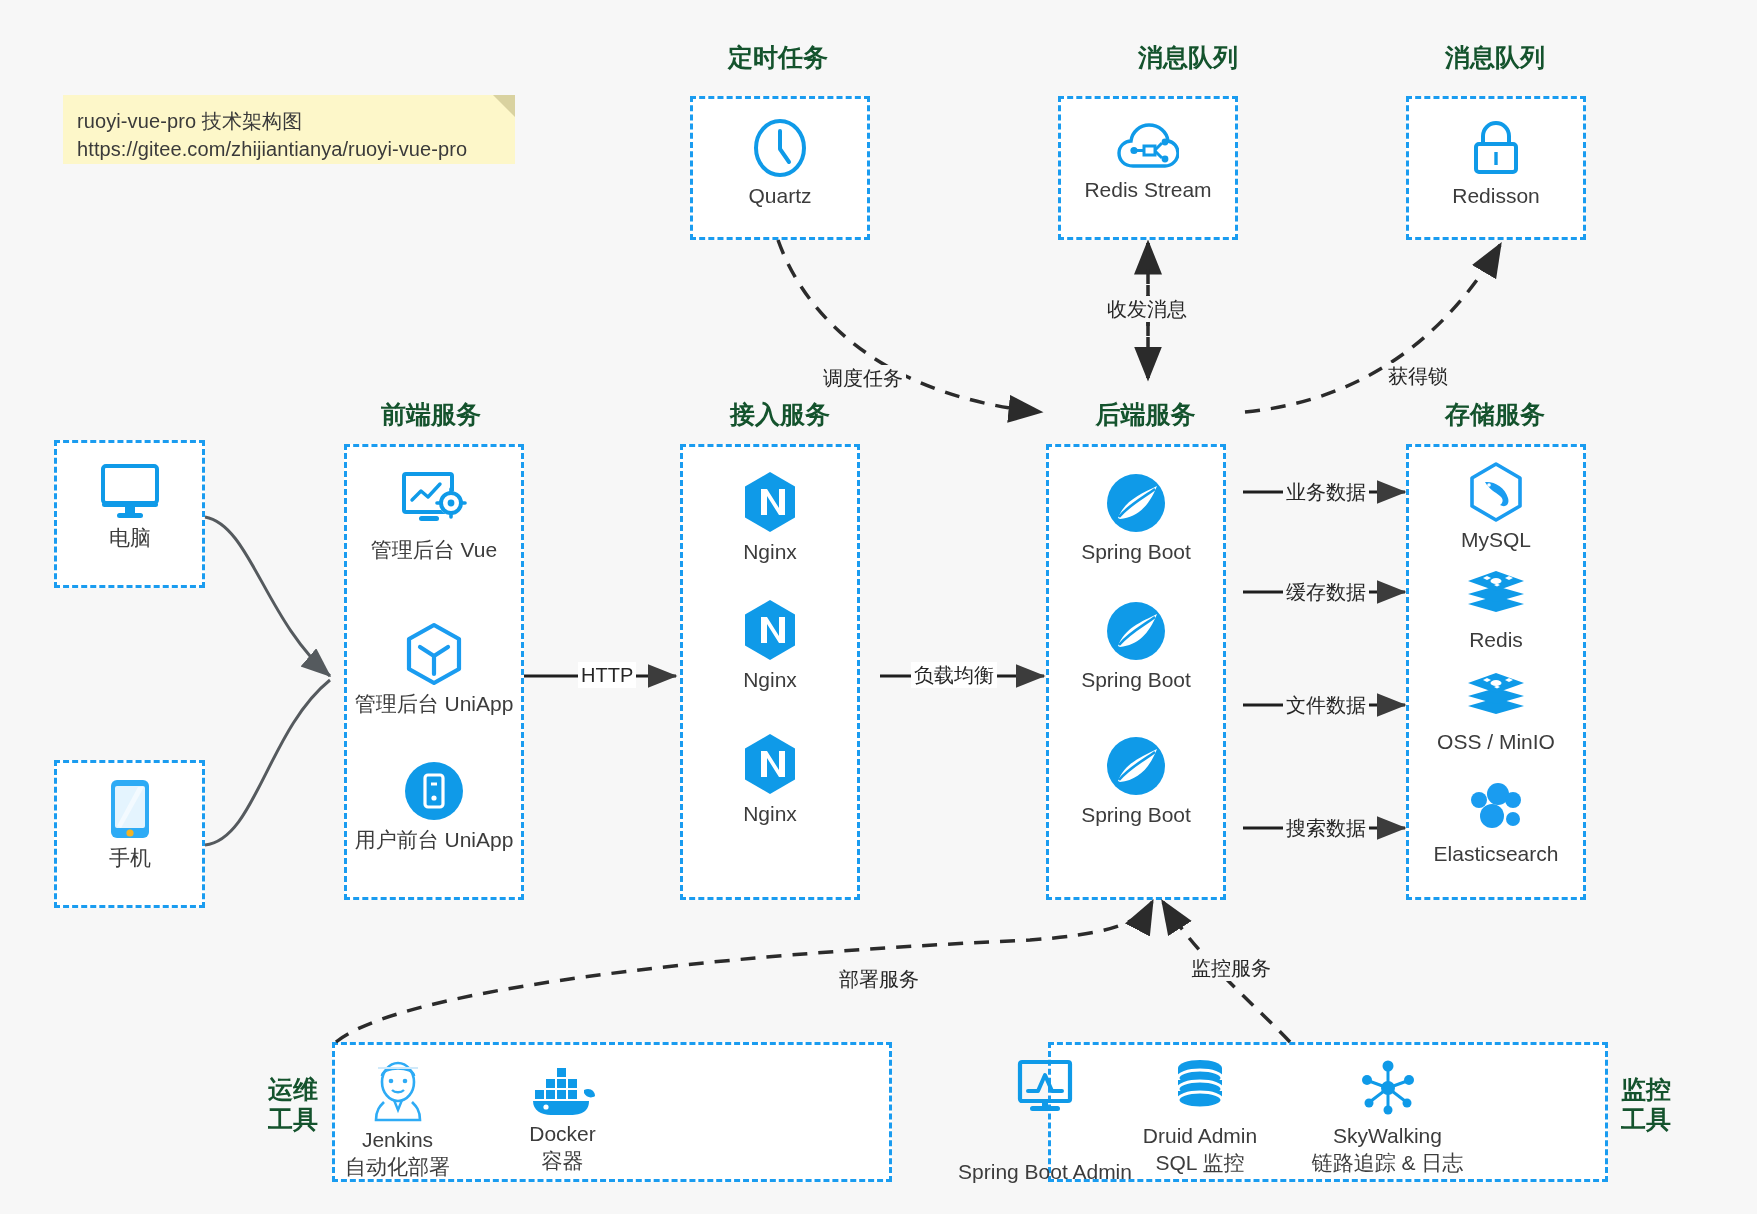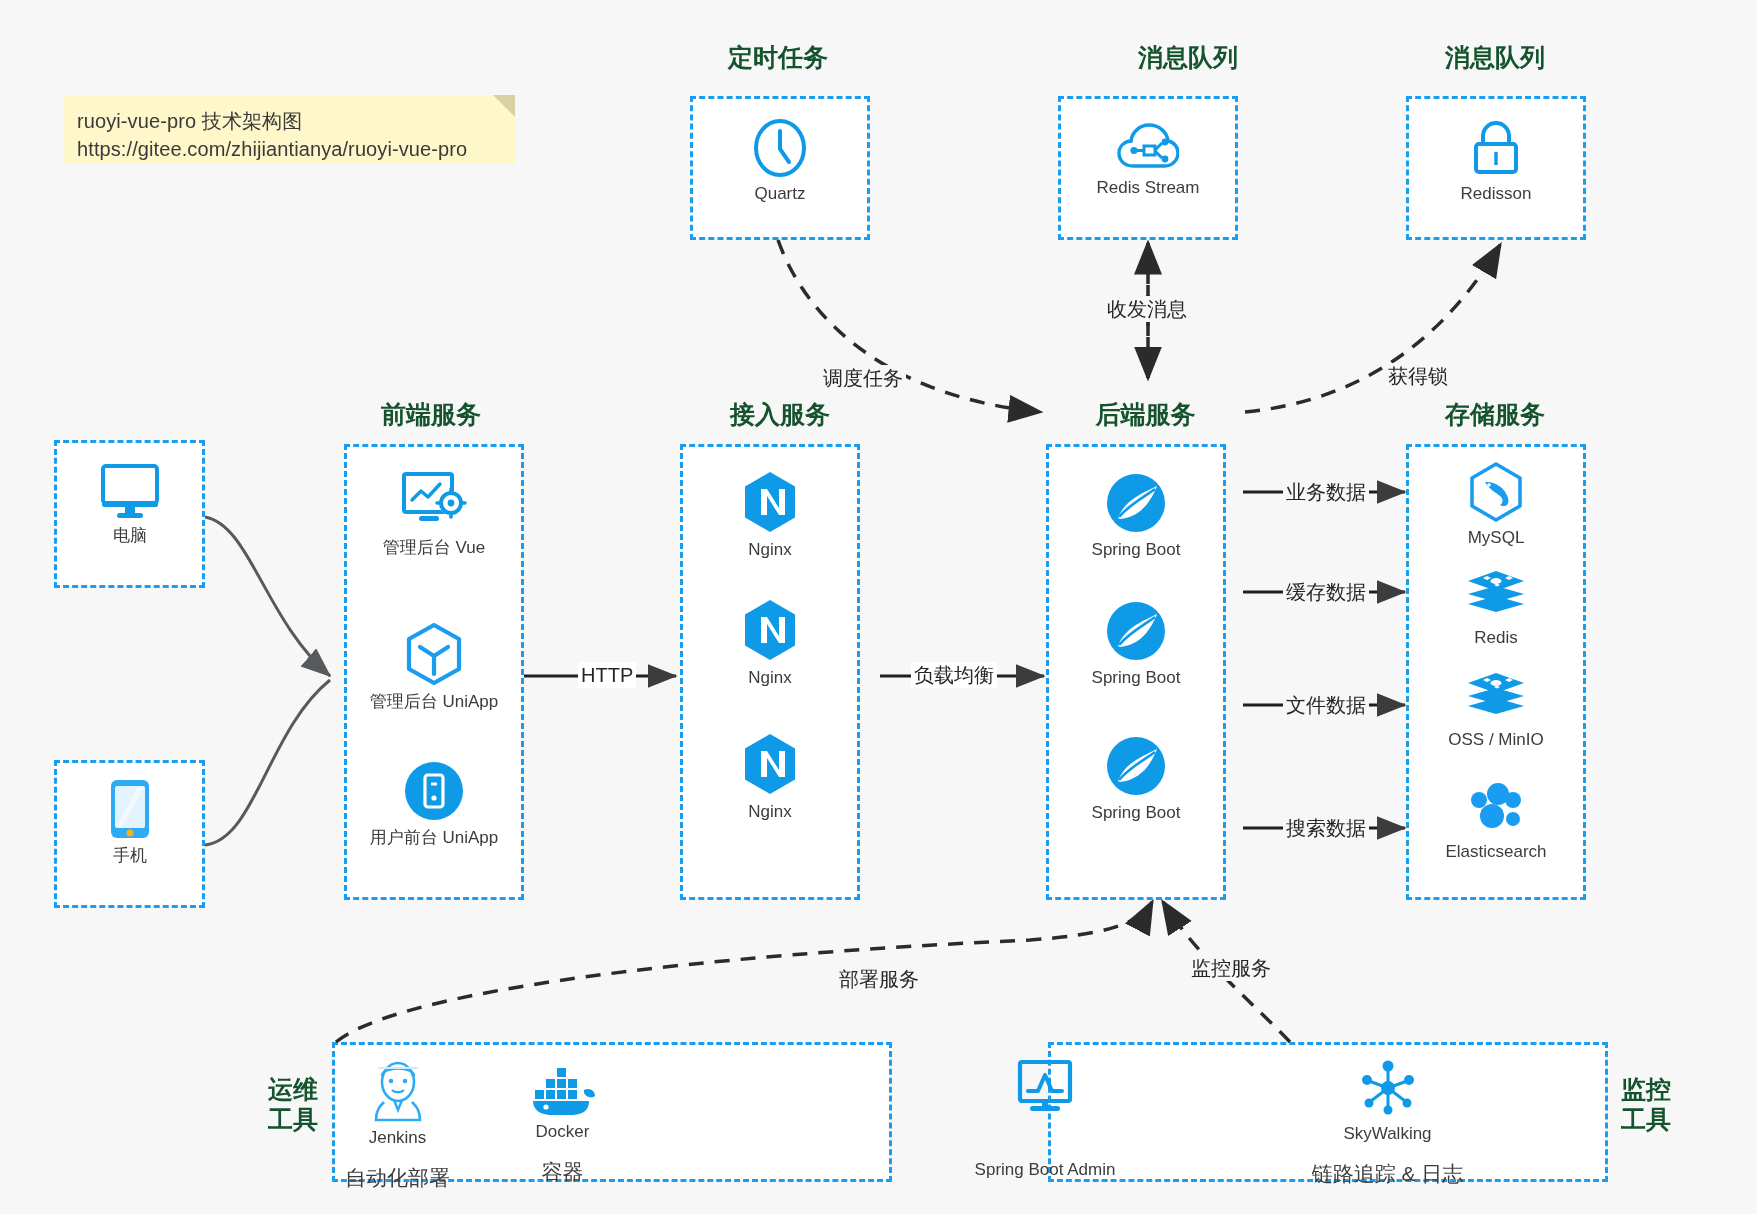--- a/index.html
+++ b/index.html
@@ -59,28 +59,28 @@
   }
 
   
   .node {
     position: absolute;
     display: flex; flex-direction: column;
     align-items: center; justify-content: flex-start;
     z-index: 4;
   }
   .node .cap {
-    font-size: 17px;
+    font-size: 21px;
     color: #3c3c3c;
     text-align: center;
     line-height: 1.28;
     white-space: nowrap;
     margin-top: 5px;
   }
-  .node .cap.sub { font-size: 21px; margin-top: 16px; }
+  .node .cap.sub { font-size: 21px; margin-top: 0; }
   .ic { display:block; }
 
   
   .elabel {
     position: absolute;
     background: #f7f7f7;
     font-size: 20px;
     color: #262626;
     padding: 1px 3px;
     white-space: nowrap;
@@ -395,20 +395,33 @@
     <svg class="ic" width="62" height="60" viewBox="0 0 62 60">
       <rect x="6" y="4" width="50" height="39" rx="2" fill="none" stroke="#0f9ae8" stroke-width="4.2"></rect>
       <path d="M14,33 L24,33 L31,17 L38,33 L48,33" fill="none" stroke="#0f9ae8" stroke-width="4" stroke-linecap="round" stroke-linejoin="round"></path>
       <rect x="16" y="48" width="30" height="5" rx="2.5" fill="#0f9ae8"></rect>
       <rect x="28" y="43" width="6" height="6" fill="#0f9ae8"></rect>
     </svg>
     <div class="cap">Spring Boot Admin</div>
     <div class="cap sub">服务管理</div>
   </div>
 
+  <div class="node" style="left:1110px; top:1058px; width:180px;">
+    <svg class="ic" width="56" height="60" viewBox="0 0 56 60">
+      <ellipse cx="28" cy="10" rx="22" ry="8" fill="#0f9ae8"></ellipse>
+      <rect x="6" y="10" width="44" height="10" fill="#0f9ae8"></rect>
+      <ellipse cx="28" cy="20" rx="22" ry="8" fill="#0f9ae8" stroke="#ffffff" stroke-width="3"></ellipse>
+      <rect x="6" y="22" width="44" height="9" fill="#0f9ae8"></rect>
+      <ellipse cx="28" cy="31" rx="22" ry="8" fill="#0f9ae8" stroke="#ffffff" stroke-width="3"></ellipse>
+      <rect x="6" y="33" width="44" height="9" fill="#0f9ae8"></rect>
+      <ellipse cx="28" cy="42" rx="22" ry="8" fill="#0f9ae8" stroke="#ffffff" stroke-width="3"></ellipse>
+    </svg>
+    <div class="cap">Druid Admin</div>
+    <div class="cap sub">SQL 监控</div>
+  </div>
 
   <div class="node" style="left:1280px; top:1058px; width:215px;">
     <svg class="ic" width="60" height="60" viewBox="0 0 60 60">
       <g stroke="#0f9ae8" stroke-width="3">
         <line x1="30" y1="30" x2="30" y2="10"></line>
           <line x1="30" y1="30" x2="30" y2="50"></line>
         <line x1="30" y1="30" x2="11" y2="23"></line>
           <line x1="30" y1="30" x2="49" y2="23"></line>
         <line x1="30" y1="30" x2="13" y2="43"></line>
           <line x1="30" y1="30" x2="47" y2="43"></line>

